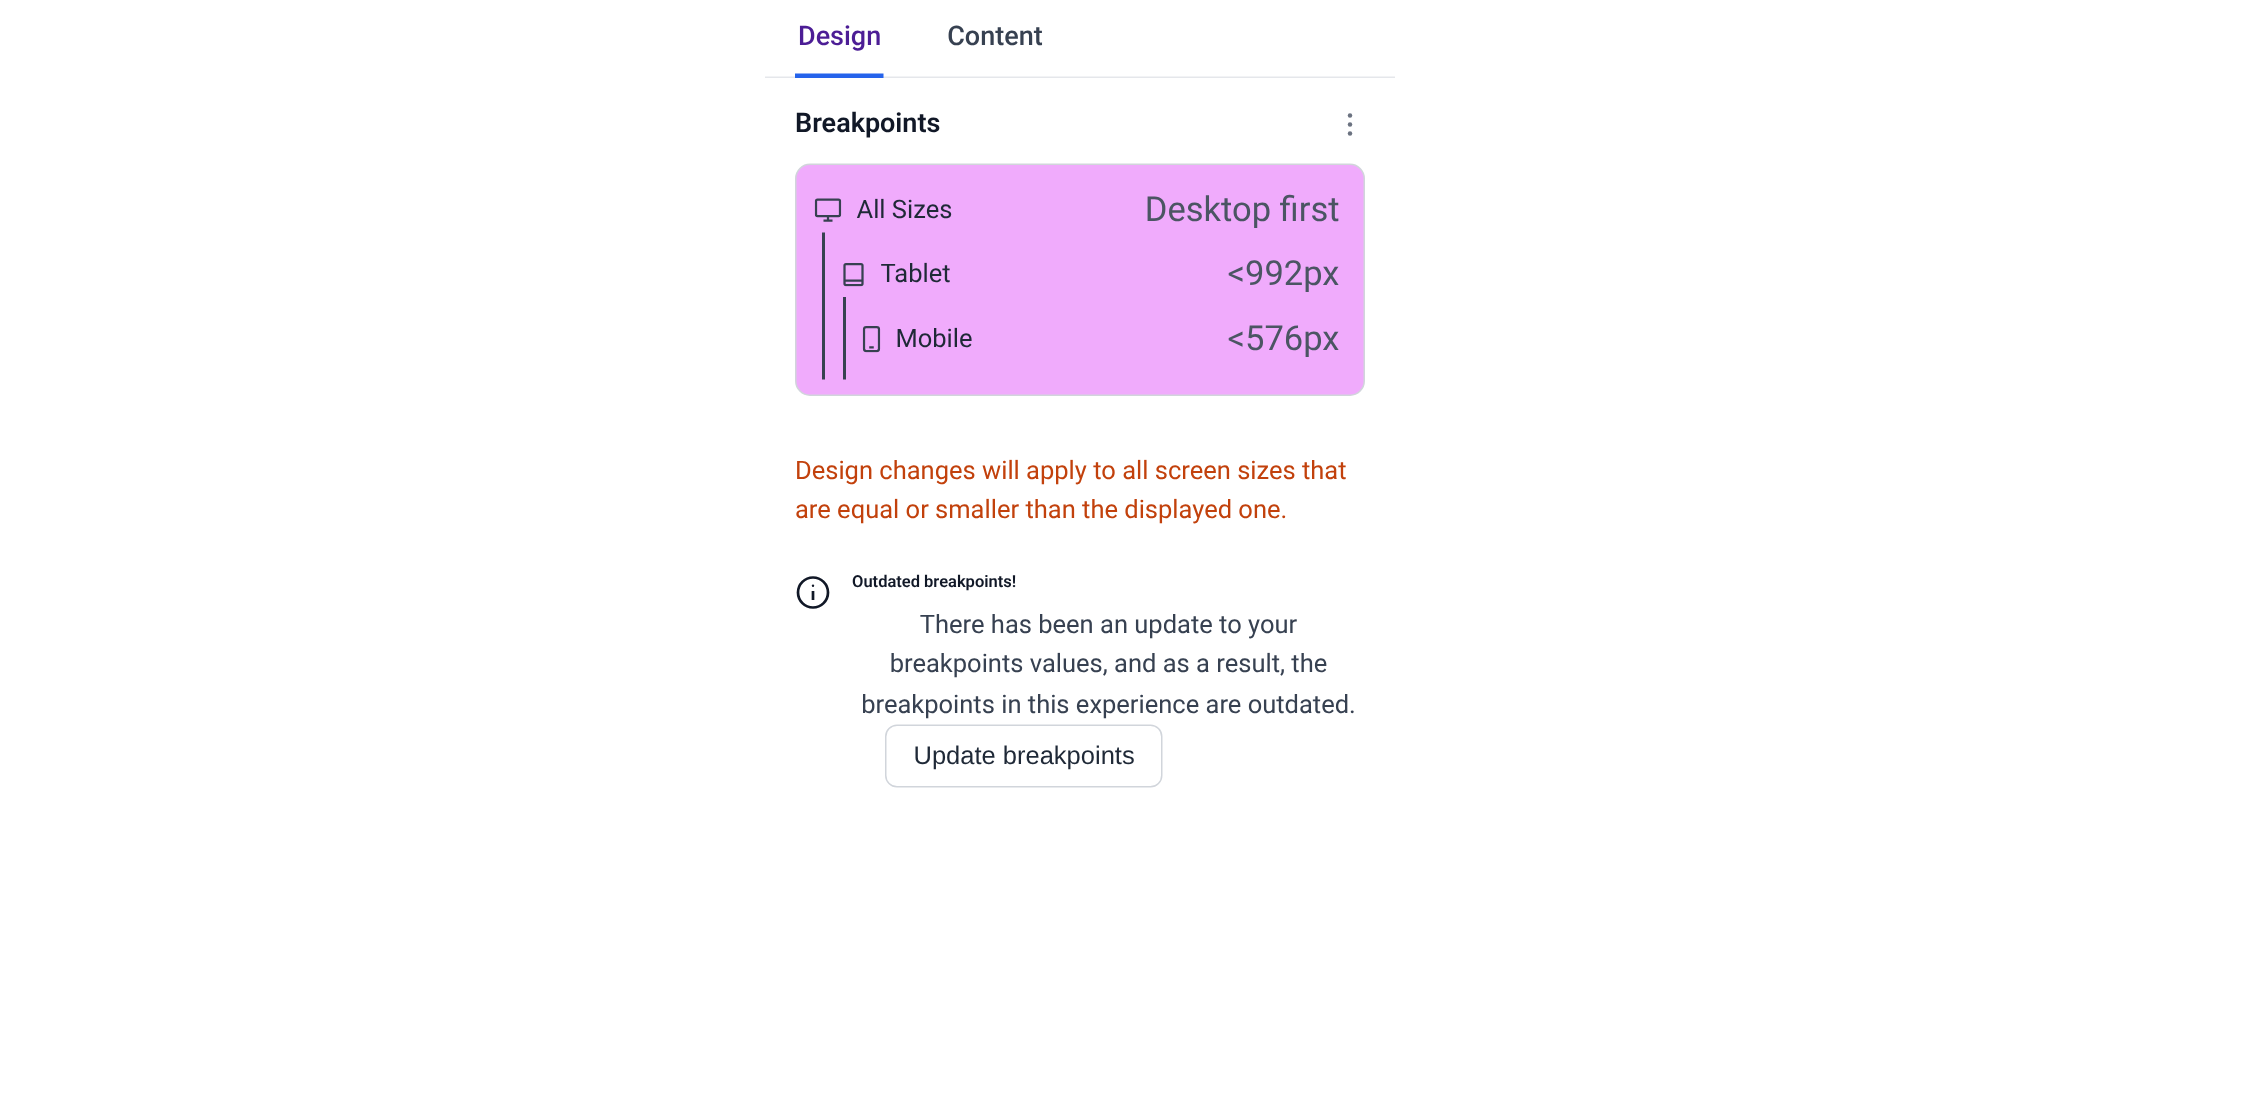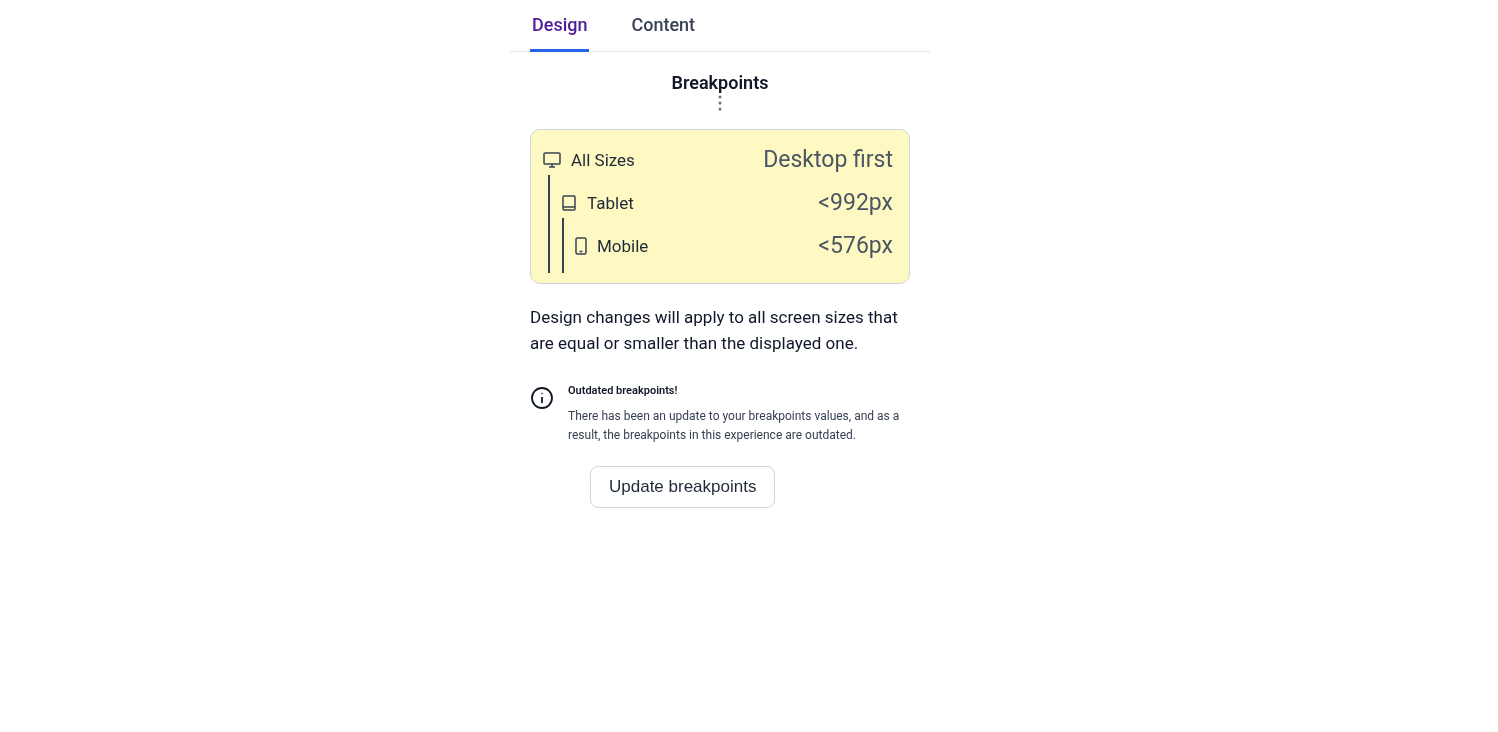--- a/index.html
+++ b/index.html
@@ -40,39 +40,38 @@
       border-bottom-color: #2563eb;
     }
     .section {
       padding: 20px;
     }
     .section-header {
       display: flex;
       align-items: center;
       justify-content: space-between;
       margin-bottom: 16px;
-      flex-direction: column;
     }
     .section-title {
       font-size: 18px;
       font-weight: 600;
       color: #111827;
     }
     .more-icon {
       color: #6b7280;
       cursor: pointer;
       display: flex;
       align-items: center;
       justify-content: center;
       width: 20px;
       height: 20px;
     }
     .bp-card {
       border: 1px solid #d1d5db;
-      background: #fef9c3;
+      background: #f0abfc;
       border-radius: 10px;
       padding: 16px 16px 16px 12px;
     }
     .bp-row {
       display: flex;
       align-items: center;
       justify-content: space-between;
       padding: 8px 0;
       position: relative;
     }
@@ -111,23 +110,23 @@
     }
     .bp-label {
       font-size: 17px;
       color: #1f2937;
     }
     .bp-value {
       font-size: 23px;
       color: #4b5563;
     }
     .description {
-      margin-top: 21px;
-      font-size: 17px;
-      color: #0f172a;
+      margin-top: 38px;
+      font-size: 17px;
+      color: #c2410c;
       line-height: 1.5;
     }
     .notice {
       margin-top: 28px;
       display: flex;
       gap: 14px;
       align-items: flex-start;
     }
     .notice-icon {
       flex-shrink: 0;
@@ -137,24 +136,24 @@
     .notice-body {
       flex: 1;
     }
     .notice-title {
       font-size: 11px;
       font-weight: 600;
       color: #111827;
       margin-bottom: 10px;
     }
     .notice-text {
-      font-size: 12px;
+      font-size: 17px;
       color: #374151;
       line-height: 1.55;
-      margin-bottom: 22px;
+      text-align: center;
     }
     .update-button {
       display: inline-block;
       padding: 10px 18px;
       font-size: 17px;
       font-weight: 500;
       color: #1f2937;
       background: #fff;
       border: 1px solid #d1d5db;
       border-radius: 8px;

